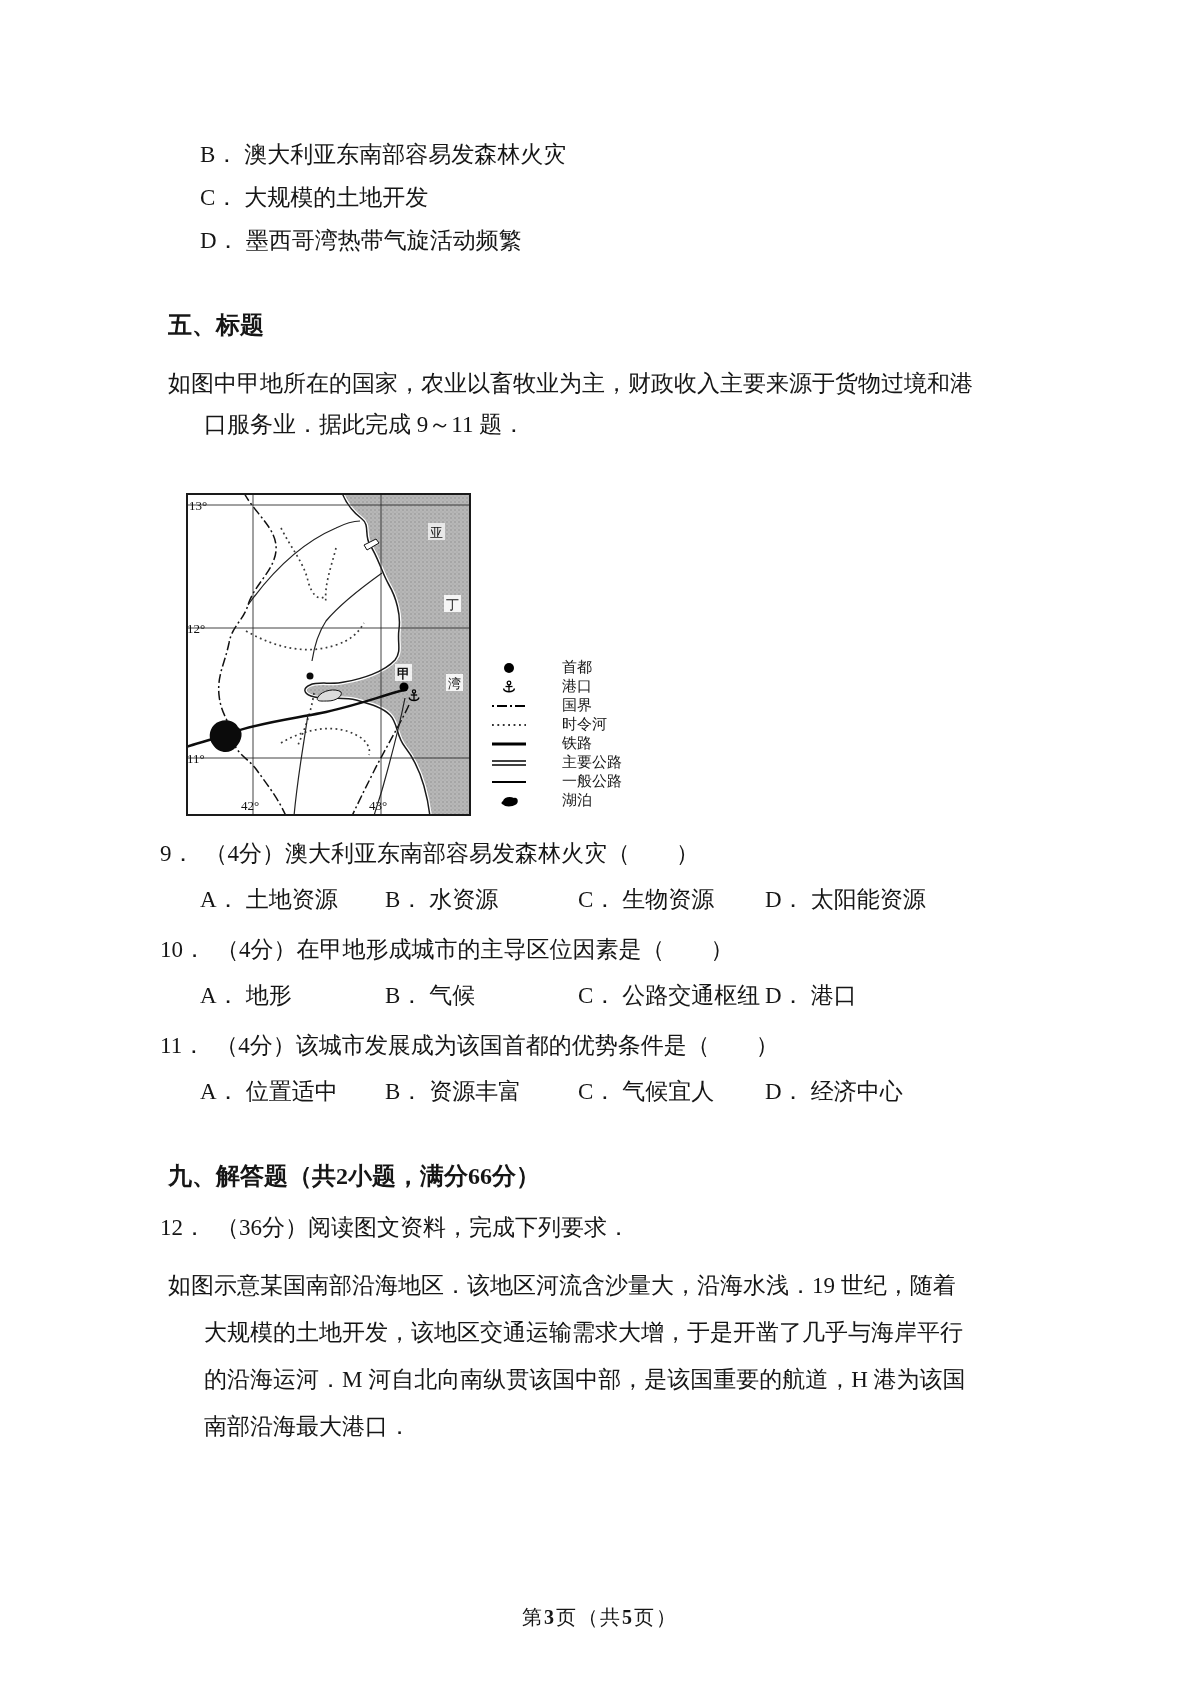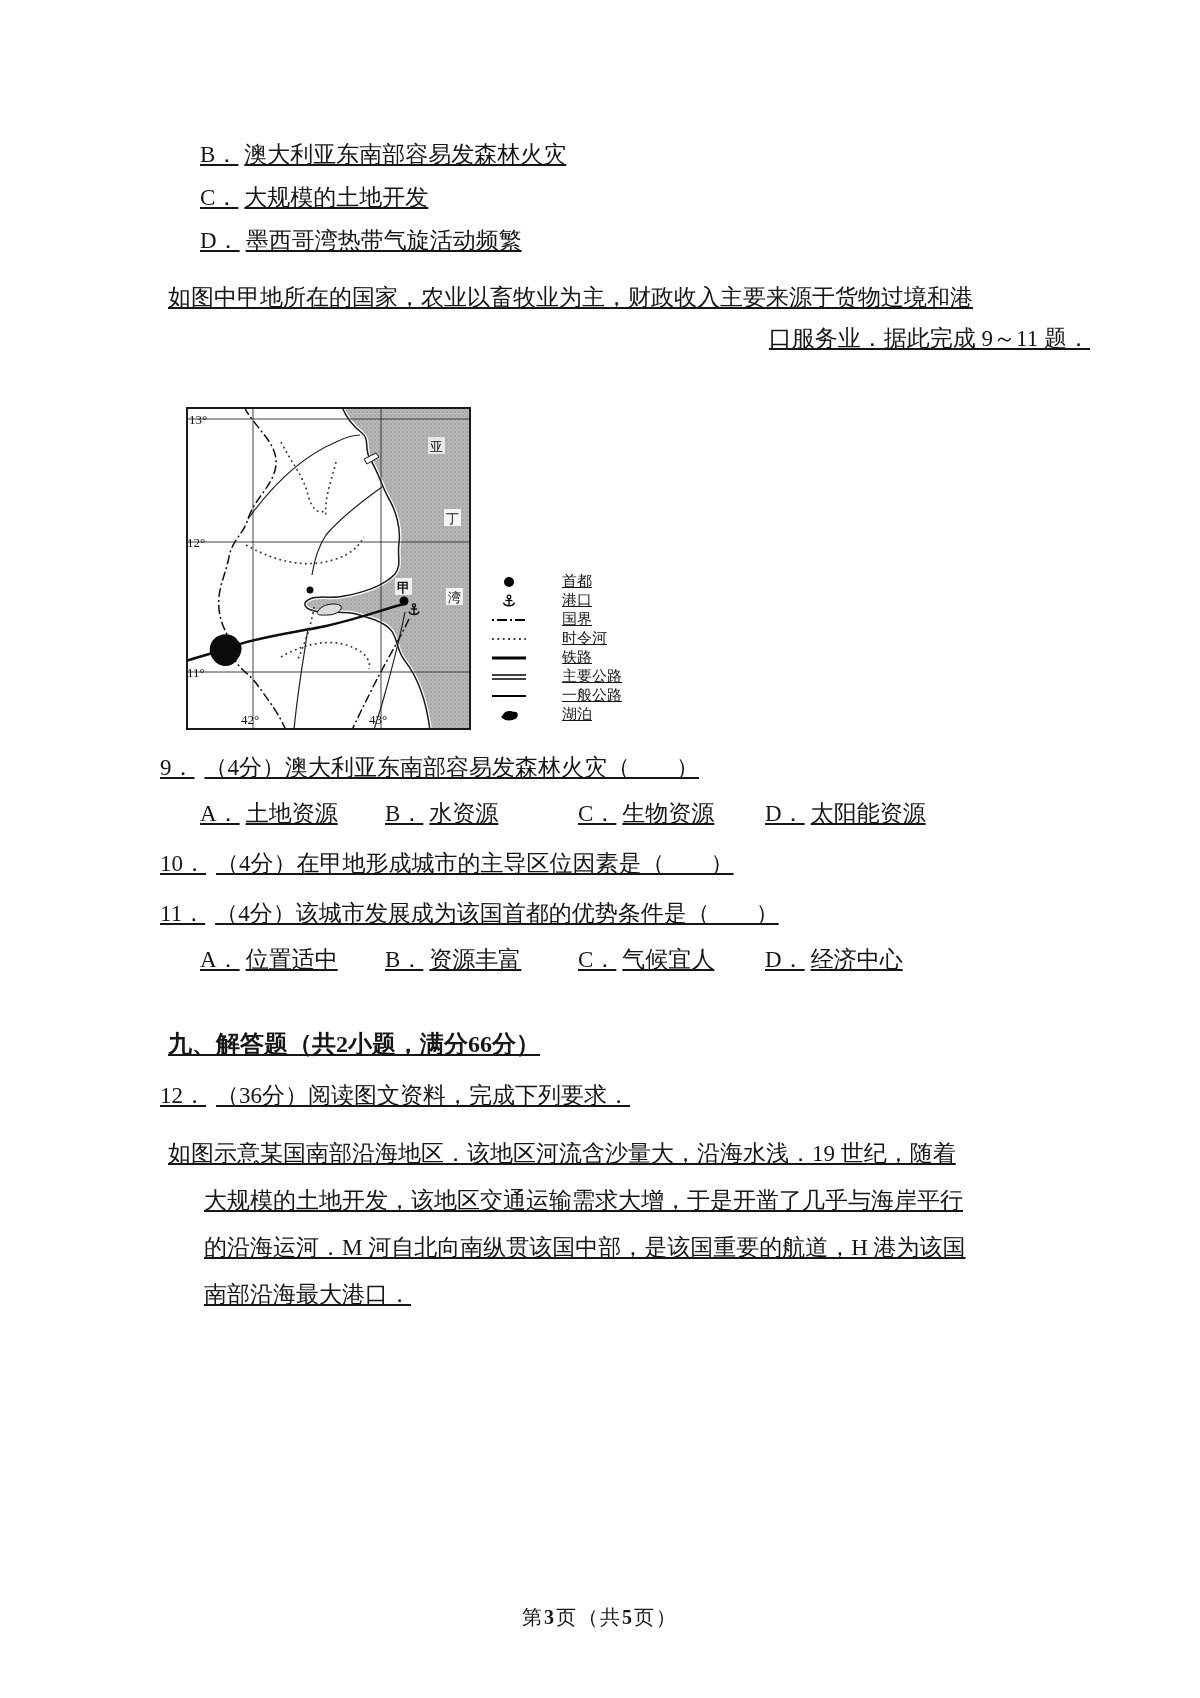--- a/index.html
+++ b/index.html
@@ -4,33 +4,33 @@
 <style>
   html,body{margin:0;padding:0;background:#fff;}
   .page{
     position:relative;
     width:1200px;height:1698px;
     background:#ffffff;
     color:#161616;
     font-family:"Liberation Serif","DejaVu Serif",serif;
     overflow:hidden;
   }
-  .content{padding:135px 110px 0 160px;font-size:23px;text-decoration:underline;}
+  .content{padding:135px 110px 0 160px;font-size:23px;}
 
   
   .opt-list{padding-top:8px;}
   .opt-line{margin:0 0 19px 40px;line-height:24px;height:24px;white-space:nowrap;}
   .opt-label{margin-right:6px;}
 
   
   .sec-head{margin:58px 0 0 8px;font-size:24px;font-weight:bold;line-height:28px;}
 
   
   .intro{margin:24px 0 0 8px;line-height:41px;}
-  .intro .line2{padding-left:36px;text-align:right;}
+  .intro .line2{padding-left:36px;}
 
   
   .figure{margin:48px 0 0 26px;display:flex;align-items:flex-end;gap:18px;}
   .map-svg{display:block;}
   .legend{display:flex;flex-direction:column;margin-bottom:6px;}
   .legend-row{display:flex;align-items:center;height:19px;gap:27px;}
   .legend-sym{width:40px;display:flex;justify-content:center;align-items:center;}
   .legend-label{font-size:15px;margin-left:6px;line-height:17px;white-space:nowrap;}
 
   
@@ -60,20 +60,21 @@
 
 <div class="page">
   <div class="content">
 
     <div class="opt-list">
       <div class="opt-line"><span class="opt-label">B．</span><span>澳大利亚东南部容易发森林火灾</span></div>
       <div class="opt-line"><span class="opt-label">C．</span><span>大规模的土地开发</span></div>
       <div class="opt-line"><span class="opt-label">D．</span><span>墨西哥湾热带气旋活动频繁</span></div>
     </div>
 
+    <div class="sec-head">五、标题</div>
     <div class="intro">
       <div class="line1">如图中甲地所在的国家，农业以畜牧业为主，财政收入主要来源于货物过境和港</div>
       <div class="line2">口服务业．据此完成 9～11 题．</div>
     </div>
 
     <div class="figure">
       <svg class="map-svg" width="285" height="323" viewBox="0 0 285 323" xmlns="http://www.w3.org/2000/svg">
         <defs>
           <pattern id="stipple" width="4" height="4" patternUnits="userSpaceOnUse">
             <rect width="4" height="4" fill="#b7b7b7"></rect>
@@ -222,20 +223,26 @@
       <div class="q-opts">
         <span class="cell"><span class="opt-label">A．</span><span>土地资源</span></span>
         <span class="cell"><span class="opt-label">B．</span><span>水资源</span></span>
         <span class="cell"><span class="opt-label">C．</span><span>生物资源</span></span>
         <span class="cell"><span class="opt-label">D．</span><span>太阳能资源</span></span>
       </div>
     </div>
 
     <div>
       <div class="q-stem"><span class="q-num">10．</span><span>（4分）在甲地形成城市的主导区位因素是（　　）</span></div>
+      <div class="q-opts">
+        <span class="cell"><span class="opt-label">A．</span><span>地形</span></span>
+        <span class="cell"><span class="opt-label">B．</span><span>气候</span></span>
+        <span class="cell"><span class="opt-label">C．</span><span>公路交通枢纽</span></span>
+        <span class="cell"><span class="opt-label">D．</span><span>港口</span></span>
+      </div>
     </div>
 
     <div>
       <div class="q-stem"><span class="q-num">11．</span><span>（4分）该城市发展成为该国首都的优势条件是（　　）</span></div>
       <div class="q-opts">
         <span class="cell"><span class="opt-label">A．</span><span>位置适中</span></span>
         <span class="cell"><span class="opt-label">B．</span><span>资源丰富</span></span>
         <span class="cell"><span class="opt-label">C．</span><span>气候宜人</span></span>
         <span class="cell"><span class="opt-label">D．</span><span>经济中心</span></span>
       </div>

